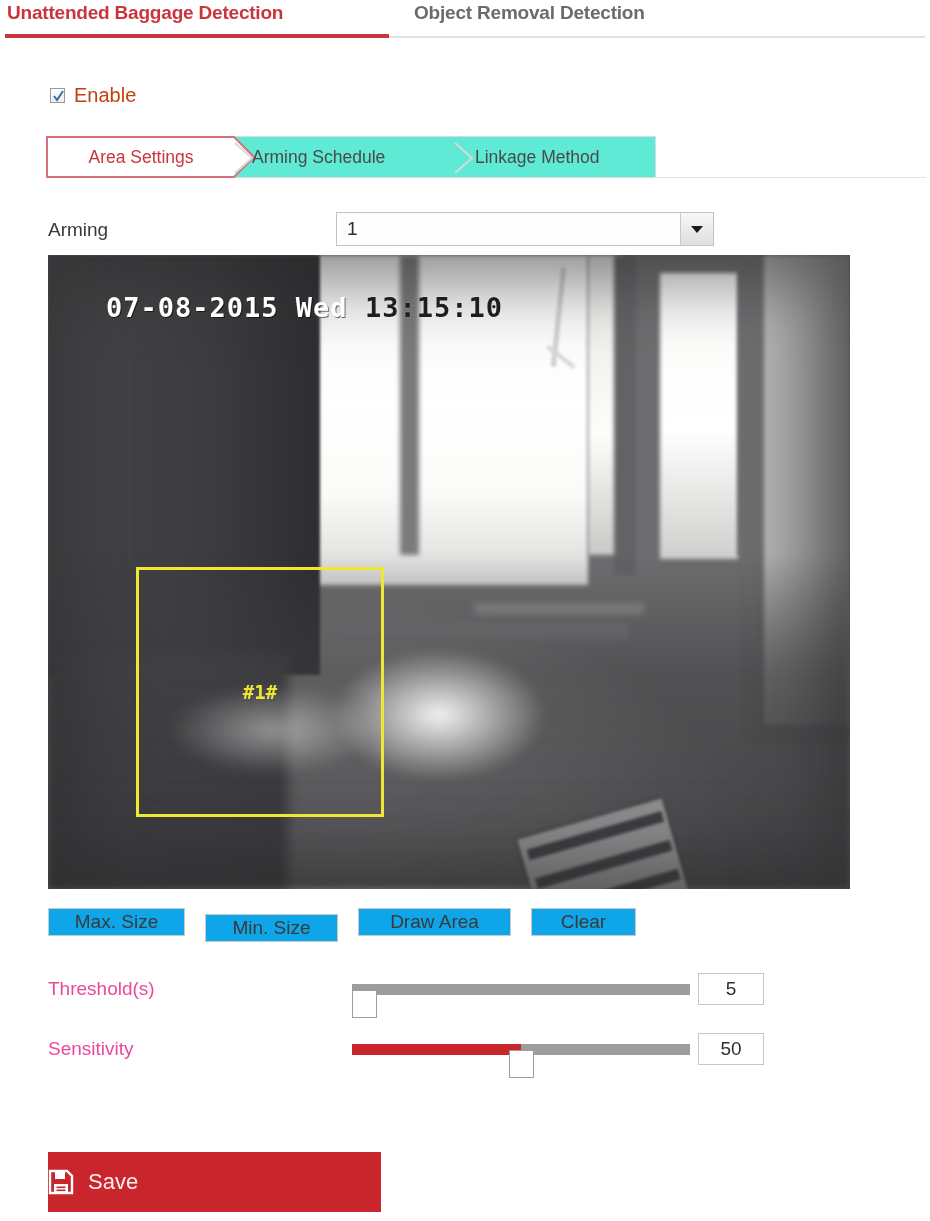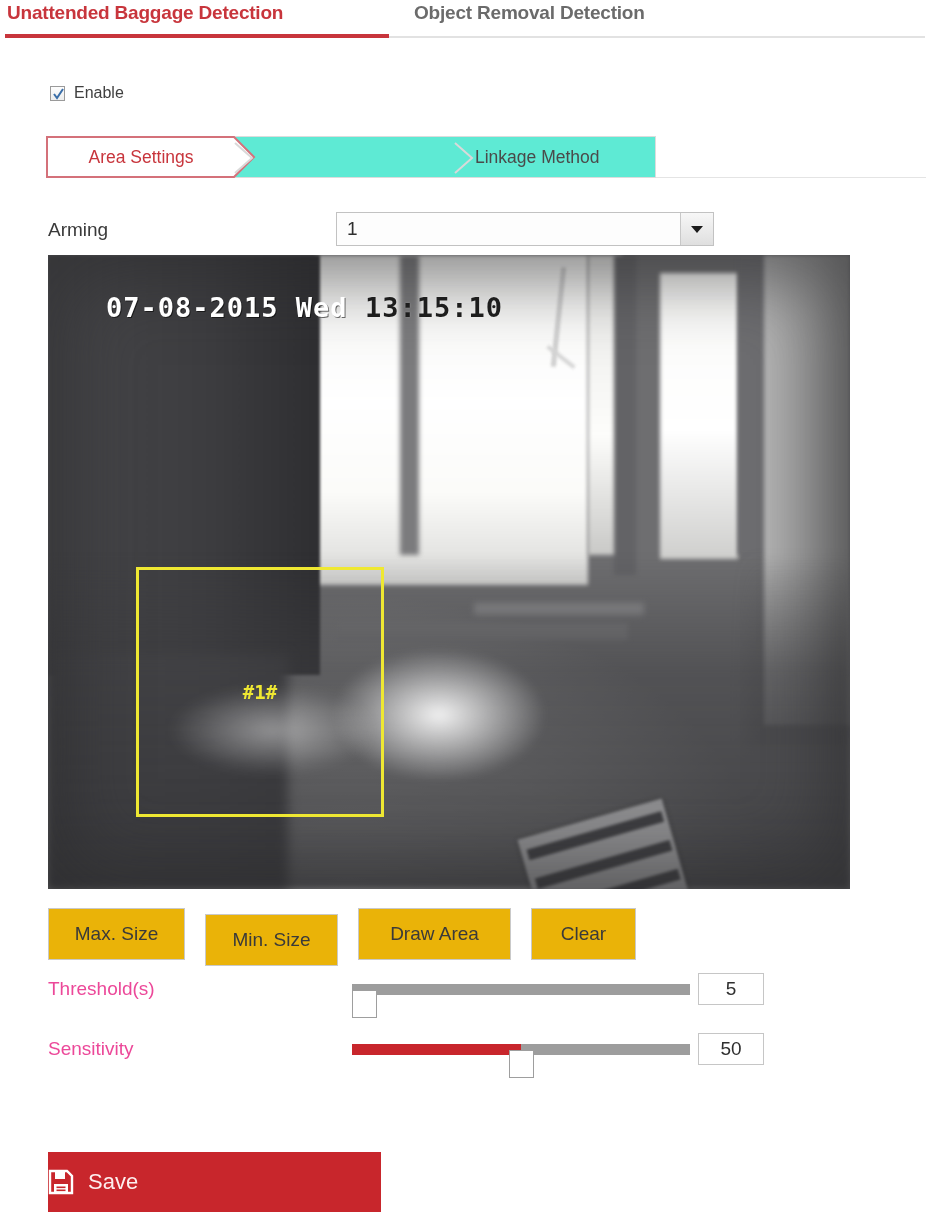--- a/index.html
+++ b/index.html
@@ -41,21 +41,21 @@
     display: flex; align-items: center; gap: 9px;
   }
   .cbox {
     width: 15px; height: 15px;
     border: 1px solid #9a9a9a;
     background: linear-gradient(#fdfdfd, #eceded);
     position: relative; display: inline-block;
     box-sizing: border-box;
   }
   .cbox svg { position: absolute; left: 1px; top: 0px; }
-  .enable-label { font-size: 16px; color: #404040; }
+  .enable-label { font-size: 20px; color: #c2410c; }
 
   
   .crumbs {
     position: absolute; left: 46px; top: 136px;
     width: 610px; height: 42px;
     background: #5eead4;
     border: 1px solid #dcdcdc;
     box-sizing: border-box;
   }
   .crumbs-rule {
@@ -241,23 +241,23 @@
     transform: translate(-50%, -50%);
     font-family: "DejaVu Sans Mono", monospace;
     font-size: 19px; font-weight: bold;
     color: #efe832;
     white-space: nowrap;
   }
 
   
   .btn-row { position: absolute; left: 48px; top: 908px; height: 46px; }
   .btn {
-    position: absolute; top: 0; height: 52px;
+    position: absolute; top: 0; height: 28px;
     border: 1px solid #c9c9c9;
-    background: #eab308;
+    background: #0ea5e9;
     box-sizing: border-box;
     display: flex; align-items: center; justify-content: center;
     font-size: 19px; color: #3a3a3a;
     white-space: nowrap;
   }
   .btn-0 { left: 0px;   width: 137px; }
   .btn-1 { left = 0; left: 157px; width: 133px; margin-top: 6px; }
   .btn-2 { left: 310px; width: 153px; }
   .btn-3 { left: 483px; width: 105px; }
 
@@ -334,20 +334,21 @@
   </svg>
 
   <svg class="sep-arrow sep-0" width="24" height="34" viewBox="0 0 24 34">
     <path d="M3,2 L20,17 L3,32" fill="none" stroke="#d9d9d9" stroke-width="2"></path>
   </svg>
   <svg class="sep-arrow sep-1" width="24" height="34" viewBox="0 0 24 34">
     <path d="M3,2 L20,17 L3,32" fill="none" stroke="#d9d9d9" stroke-width="2"></path>
   </svg>
 
   <div class="crumb crumb-0">Area Settings</div>
+  <div class="crumb crumb-1">Arming Schedule</div>
   <div class="crumb crumb-2">Linkage Method</div>
 </div>
 
 <div class="region-row">
   <div class="region-label">Arming</div>
   <div class="select-box">
     <div class="select-value">1</div>
     <div class="select-arrow-btn">
       <span class="caret-down"></span>
     </div>

